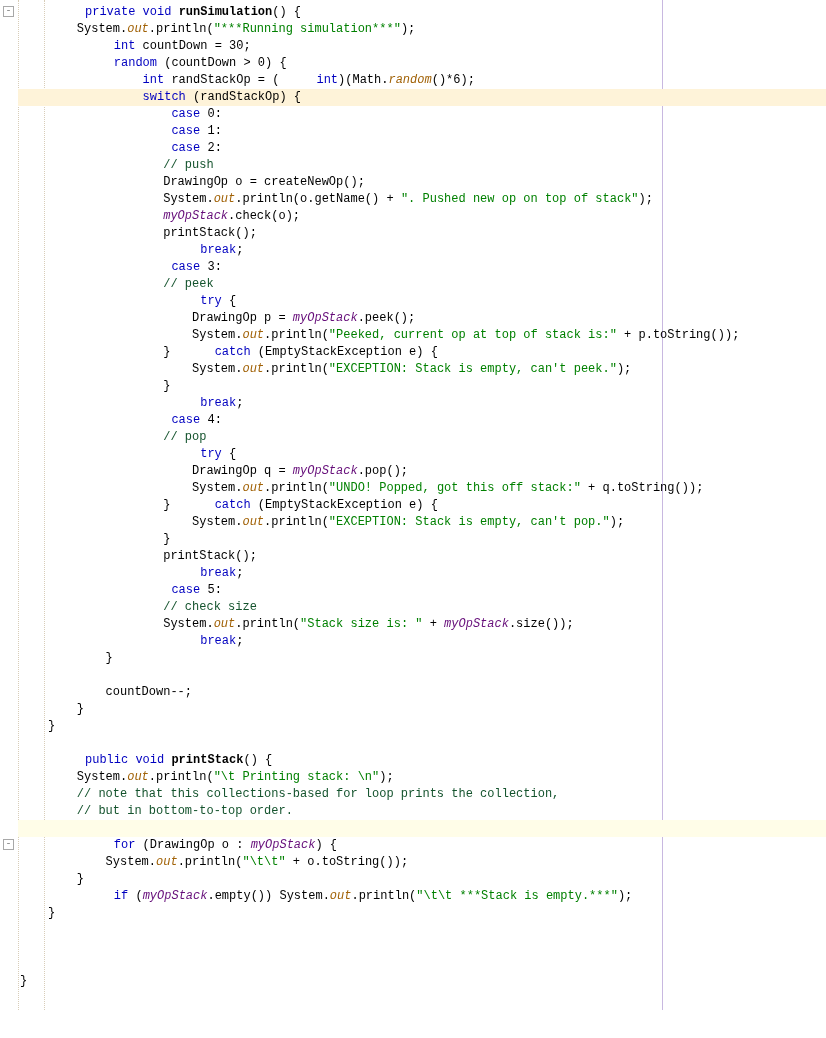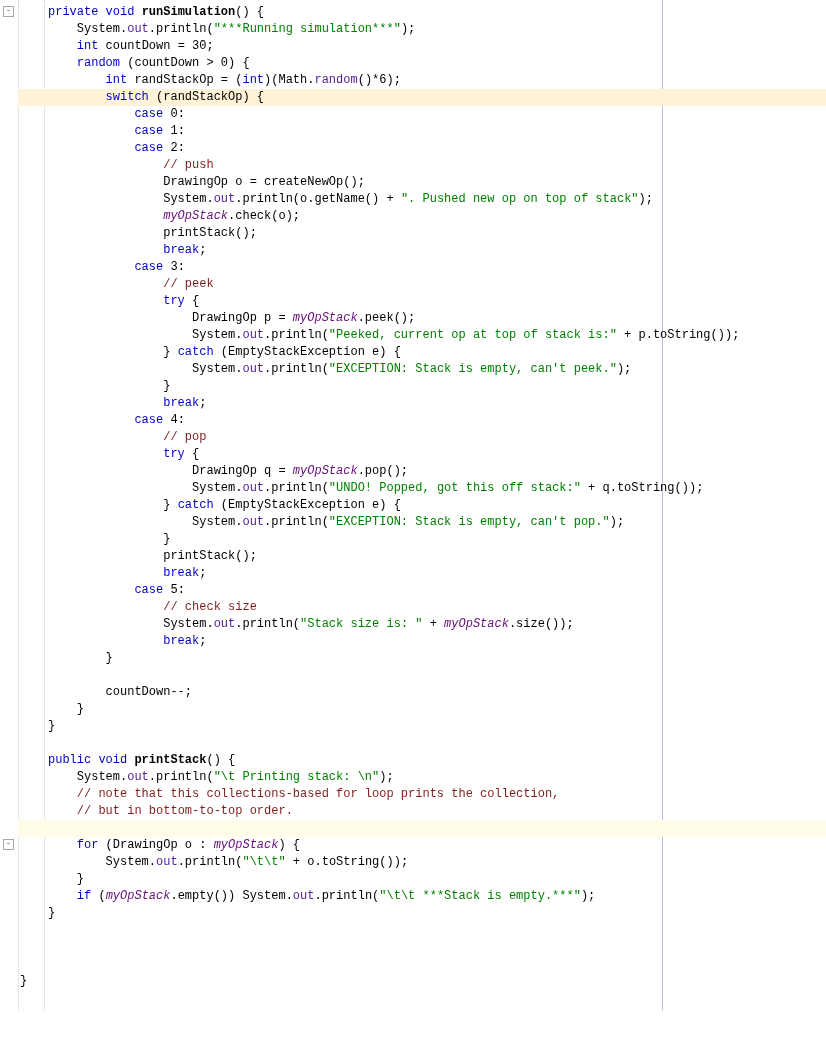--- a/index.html
+++ b/index.html
@@ -53,25 +53,25 @@
     padding-left: 48px;
   }
   .hl-orange-strip {
     position:absolute; left:18px; right:0; top:0; bottom:0;
     background:#fef3d9; z-index:-1;
   }
   .hl-line {
     position:absolute; left:18px; right:0; top:0; bottom:0;
     background:#fffde8; z-index:-1;
   }
-  .kw { color: #0000c0; }
+  .kw { color: #0000c0; margin-left: 37px; }
   .str { color: #008000; }
-  .com { color: #7f1d1d; }
+  .com { color: #14532d; }
   .field { color: #660e7a; font-style: italic; text-align: center; }
-  .static { color: #4c1d95; }
+  .static { color: #a16207; font-style: italic; }
   .bold { font-weight: bold; text-align: right; }
 </style>
 </head>
 <body>
 
 <div class="code-area">
   <div class="gutter-line vline-g1"></div>
   <div class="gutter-line vline-g2"></div>
   <div class="margin-line"></div>
 

